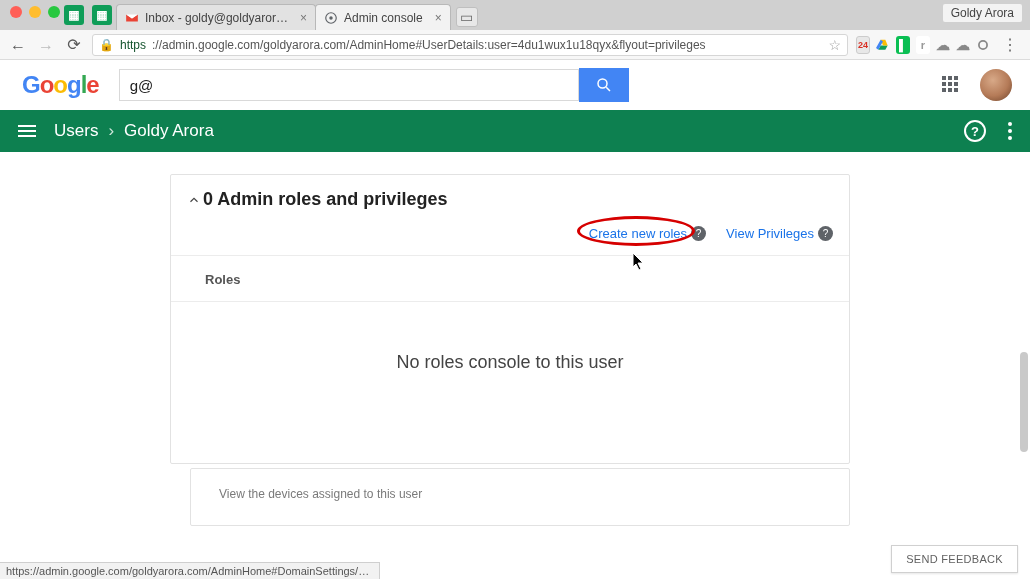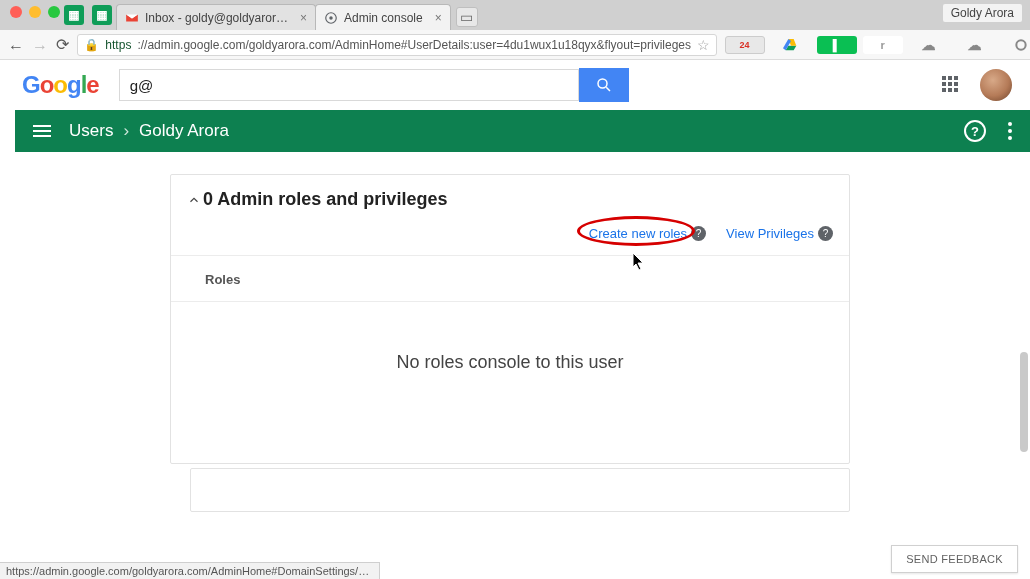--- a/index.html
+++ b/index.html
@@ -27,21 +27,21 @@
 
     .toolbar { position:absolute; top:30px; left:0; right:0; height:30px; background:#f7f7f7; border-bottom:1px solid #dcdcdc; display:flex; align-items:center; padding:0 8px; gap:8px; }
     .nav-btn { width:20px; height:20px; display:flex; align-items:center; justify-content:center; color:#5a5a5a; font-size:16px; }
     .nav-btn.disabled { color:#bcbcbc; }
     .omnibox { flex:1; height:22px; background:#fff; border:1px solid #d6d6d6; border-radius:3px; display:flex; align-items:center; padding:0 6px; font-size:12px; color:#333; gap:6px; }
     .omnibox .lock { color:#0a8f3c; font-size:12px; }
     .omnibox .url-secure { color:#14532d; }
     .omnibox .url-rest { color:#555; }
     .omnibox .star { margin-left:auto; color:#9b9b9b; font-size:14px; }
     .ext-icons { display:flex; align-items:center; gap:6px; }
-    .ext-ico { width:40px; height:18px; border-radius:3px; display:flex; align-items:center; justify-content:center; font-size:11px; color:#fff; font-weight:bold; }
+    .ext-ico { width:14px; height:18px; border-radius:3px; display:flex; align-items:center; justify-content:center; font-size:11px; color:#fff; font-weight:bold; }
     .ext-ico.cal { background:#e8e8e8; color:#d93025; border:1px solid #ccc; font-size:9px; }
     .ext-ico.drive { background:transparent; }
     .ext-ico.green { background:#0abf53; }
     .ext-ico.r { background:#fff; color:#999; }
     .ext-ico.cloud { background:transparent; color:#888; font-size:14px; }
     .ext-ico.ring { background:transparent; }
     .chrome-menu { color:#6b6b6b; font-size:16px; padding:0 4px; }
 
     
     .googlebar { position:absolute; top:60px; left:0; right:0; height:50px; display:flex; align-items:center; padding:0 18px 0 22px; }
@@ -55,21 +55,21 @@
 
     .searchbox { margin-left:20px; display:flex; align-items:center; }
     .searchbox input { width:460px; height:32px; border:1px solid #d9d9d9; padding:0 10px; font-size:15px; color:#222; }
     .searchbox .search-btn { width:50px; height:34px; background:#4285F4; border:none; display:flex; align-items:center; justify-content:center; }
     .googlebar .spacer { flex:1; }
     .apps-grid { width:18px; height:18px; display:grid; grid-template-columns:repeat(3,4px); grid-template-rows:repeat(3,4px); gap:2px; margin-right:20px; }
     .apps-grid div { background:#5f6368; }
     .avatar { width:32px; height:32px; border-radius:50%; background: radial-gradient(circle at 40% 35%, #d8a988 0%, #b57b58 55%, #6b4128 100%); }
 
     
-    .adminbar { position:absolute; top:110px; left:0; right:0; height:42px; background:#0d8050; display:flex; align-items:center; color:#fff; padding:0 18px;margin-left:15px; }
+    .adminbar { position:absolute; top:110px; left:0; right:0; height:42px; background:#0d8050; display:flex; align-items:center; color:#fff; padding:0 18px; }
     .hamburger { display:flex; flex-direction:column; gap:3px; margin-right:18px; }
     .hamburger span { width:18px; height:2px; background:#fff; }
     .crumbs { display:flex; align-items:center; gap:10px; font-size:17px; }
     .crumb-link { color:#fff; }
     .crumb-sep { color:#cfe7db; }
     .admin-right { margin-left:auto; display:flex; align-items:center; gap:22px; }
     .circle-q { width:22px; height:22px; border:2px solid #fff; border-radius:50%; display:flex; align-items:center; justify-content:center; font-size:13px; font-weight:bold; }
     .vmenu { display:flex; flex-direction:column; gap:3px; }
     .vmenu span { width:4px; height:4px; background:#fff; border-radius:50%; }
 
@@ -257,20 +257,21 @@
       </div>
     </div>
 
     <div class="divider"></div>
     <div class="roles-label">Roles</div>
     <div class="divider2"></div>
     <div class="empty-msg">No roles console to this user</div>
   </div>
 
   <div class="card2">
+    <div class="sub">View the devices assigned to this user</div>
   </div>
 
   <div class="scrollbar-stub"></div>
 </div>
 
 <div class="cursor-arrow" style="left:632px; top:252px;">
   <svg width="14" height="20" viewBox="0 0 14 20">
       <path d="M1 1l0 14 3-3 3 6 2-1-3-6 5 0z" fill="#000" stroke="#fff" stroke-width="1"></path>
     </svg>
 </div>

